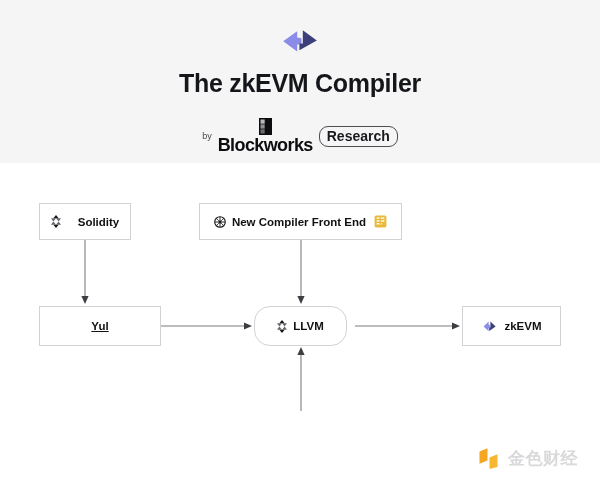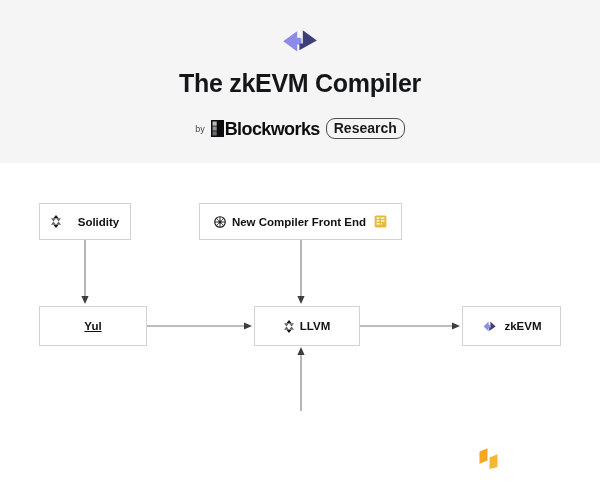--- a/index.html
+++ b/index.html
@@ -62,20 +62,21 @@
   }
   .byline-by {
     font-size: 9px;
     color: #4a4a4f;
     font-weight: normal;
   }
   .bw-wordmark {
     display: flex;
     align-items: center;
     gap: 1px;
+    flex-direction: column;
   }
   .bw-mark {
     width: 13px;
     height: 17px;
     display: block;
   }
   .bw-text {
     font-size: 18px;
     font-weight: bold;
     letter-spacing: -0.6px;
@@ -113,22 +114,22 @@
     box-sizing: border-box;
     font-size: 11.5px;
     font-weight: bold;
     color: #111114;
     white-space: nowrap;
   }
 
   
   .node-solidity      { left: 39px;  top: 40px;  width: 92px;  height: 37px; gap: 17px; }
   .node-frontend      { left: 199px; top: 40px;  width: 203px; height: 37px; }
-  .node-yul           { left: 39px;  top: 143px; width: 108px;  height: 40px; text-decoration: underline; }
-  .node-llvm          { left: 254px; top: 143px; width: 106px;  height: 40px; }
+  .node-yul           { left: 39px;  top: 143px; width: 122px;  height: 40px; text-decoration: underline; }
+  .node-llvm          { left: 254px; top: 143px; width: 93px;  height: 40px; border-radius: 16px; }
   .node-zkevm         { left: 462px; top: 143px; width: 99px;  height: 40px; }
   .node-vyper         { left: 256px; top: 248px; width: 88px;  height: 37px; }
 
   .ic {
     display: inline-flex;
     align-items: center;
     justify-content: center;
     flex: none;
   }
   .ic svg { display: block; }
@@ -302,13 +303,14 @@
 
 </div>
 
 <div class="watermark">
   <span class="ic">
     <svg class="wm-mark" viewBox="0 0 23 23" xmlns="http://www.w3.org/2000/svg">
       <path d="M1.5 4.5 L9.5 1.2 L9.5 13.5 L1.5 16.8 Z" fill="#f5a623"></path>
       <path d="M11.5 10.5 L19.5 7.2 L19.5 20.0 L11.5 22.0 Z" fill="#f7b733"></path>
     </svg>
   </span>
+  <span class="wm-text">金色财经</span>
 </div>
 
 </body></html>

